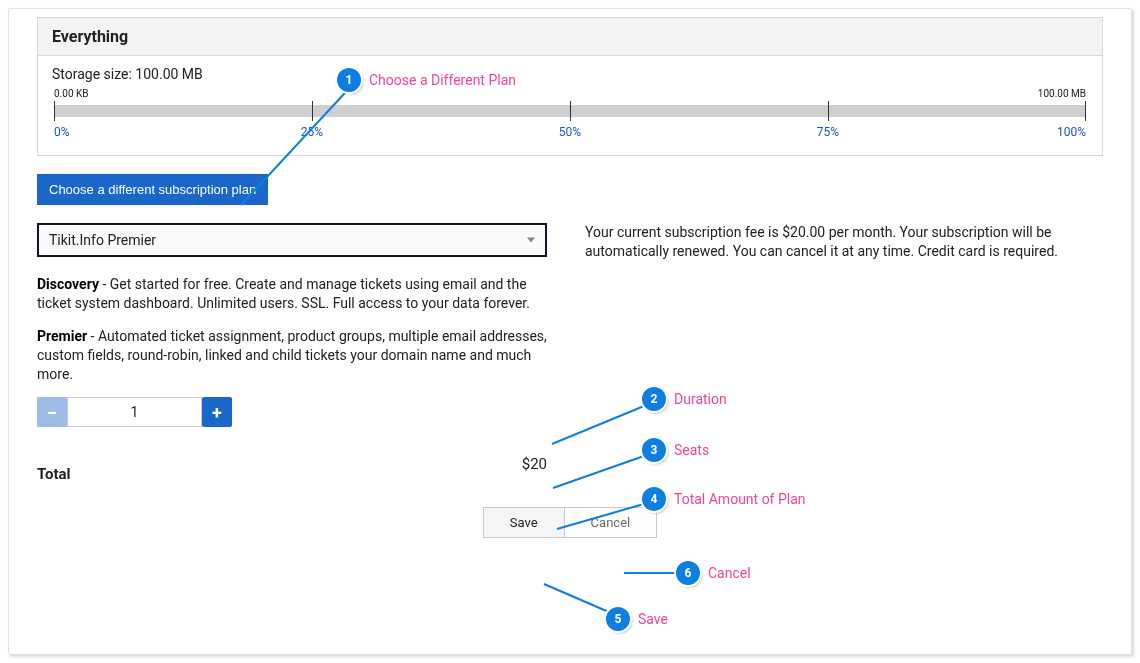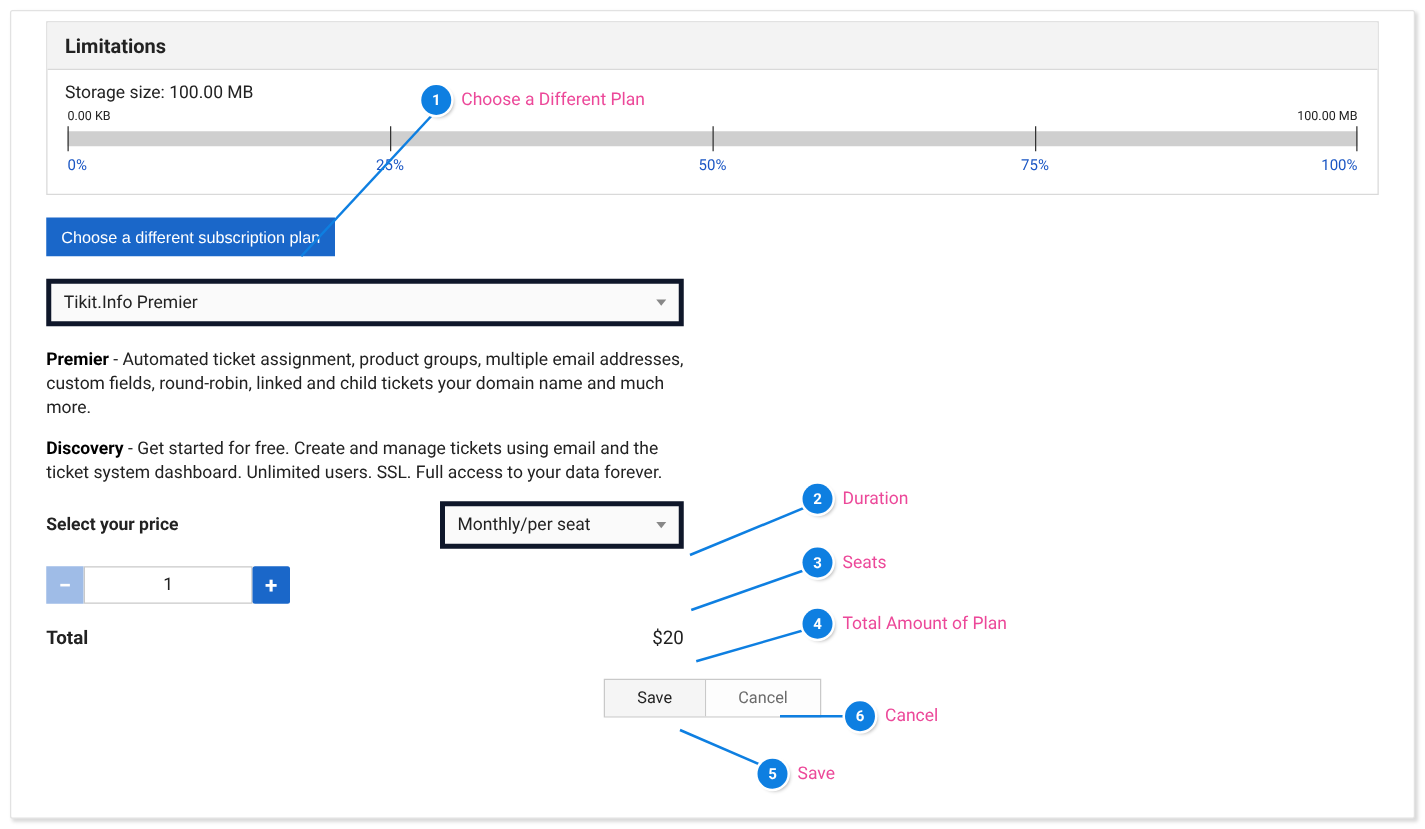--- a/index.html
+++ b/index.html
@@ -89,21 +89,21 @@
   .cols {
     display: flex;
     gap: 38px;
     margin-top: 18px;
   }
   .col-left { flex: 0 0 510px; }
   .col-right { flex: 1; }
 
   .select {
     position: relative;
-    border: 4px solid #0f172a;
+    border: 2px solid #0f172a;
     background: #fafafa;
     padding: 7px 28px 7px 10px;
     font-size: 14px;
     cursor: pointer;
     width: 100%;
   }
   .select .caret {
     position: absolute; right: 10px; top: 50%;
     transform: translateY(-50%);
     width: 0; height: 0;
@@ -136,21 +136,21 @@
   }
   .stepper .sbtn.minus { background:#9fbce7; }
   .stepper .sbtn.plus  { background:#1a67c9; border-radius:2px;}
   .stepper .sval {
     flex:1; border:1px solid #c9c9c9; border-left:1px solid #c9c9c9; border-right:1px solid #c9c9c9;
     display:flex; align-items:center; justify-content:center;
     background:#fff;
   }
 
   .total-row { display:flex; align-items:center; margin-top:18px;}
-  .total-row .lbl { flex:0 0 315px; font-weight:700; font-size:15px;}
+  .total-row .lbl { flex:0 0 315px; font-weight:700; font-size:15px;margin-top:20px;}
   .total-row .val { flex:0 0 195px; text-align:right; font-size:15px; font-weight:400;}
 
   .actions {
     text-align:center; margin-top:24px;
   }
   .actions .grp {
     display:inline-flex; border:1px solid #c9c9c9;
   }
   .actions .abtn {
     padding: 7px 26px; font-size:13px; background:#fdfdfd; cursor:pointer;
@@ -178,21 +178,21 @@
   svg.leader { position:absolute; z-index:40; pointer-events:none; }
 </style>
 </head>
 <body>
 
 <div class="page">
   <div class="card">
 
     
     <div class="panel">
-      <div class="panel-header">Limitations</div>
+      <div class="panel-header">Everything</div>
       <div class="panel-body">
         <div class="lim-top">Storage size: 100.00 MB</div>
         <div class="lim-row">
           <span>0.00 KB</span>
           <span>100.00 MB</span>
         </div>
         <div class="meter">
           <div class="track"></div>
           <div class="tick t0"></div>
             <div class="tick t25"></div>
@@ -214,51 +214,43 @@
     <button class="btn-primary">Choose a different subscription plan</button>
 
     <div class="cols">
       <div class="col-left">
         <div class="select">
           <span>Tikit.Info Premier</span>
           <span class="caret"></span>
         </div>
 
         <div class="descs">
+          <p><b>Discovery</b><span> - Get started for free. Create and manage tickets using email and the ticket system dashboard. Unlimited users. SSL. Full access to your data forever.</span></p>
           <p><b>Premier</b><span> - Automated ticket assignment, product groups, multiple email addresses, custom fields, round-robin, linked and child tickets your domain name and much more.</span></p>
-          <p><b>Discovery</b><span> - Get started for free. Create and manage tickets using email and the ticket system dashboard. Unlimited users. SSL. Full access to your data forever.</span></p>
-        </div>
-
-        <div class="form-row">
-          <div class="lbl">Select your price</div>
-          <div class="ctl">
-            <div class="select sm">
-              <span>Monthly/per seat</span>
-              <span class="caret"></span>
-            </div>
-          </div>
-        </div>
+        </div>
+
 
         <div class="form-row">
           <div class="ctl">
             <div class="stepper">
               <div class="sbtn minus">−</div>
               <div class="sval">1</div>
               <div class="sbtn plus">+</div>
             </div>
           </div>
         </div>
 
         <div class="total-row">
           <div class="lbl">Total</div>
           <div class="val">$20</div>
         </div>
       </div>
 
       <div class="col-right">
+        <div class="fee-text">Your current subscription fee is $20.00 per month. Your subscription will be automatically renewed. You can cancel it at any time. Credit card is required.</div>
       </div>
     </div>
 
     <div class="actions">
       <div class="grp">
         <div class="abtn save">Save</div>
         <div class="abtn cancel">Cancel</div>
       </div>
     </div>
 

